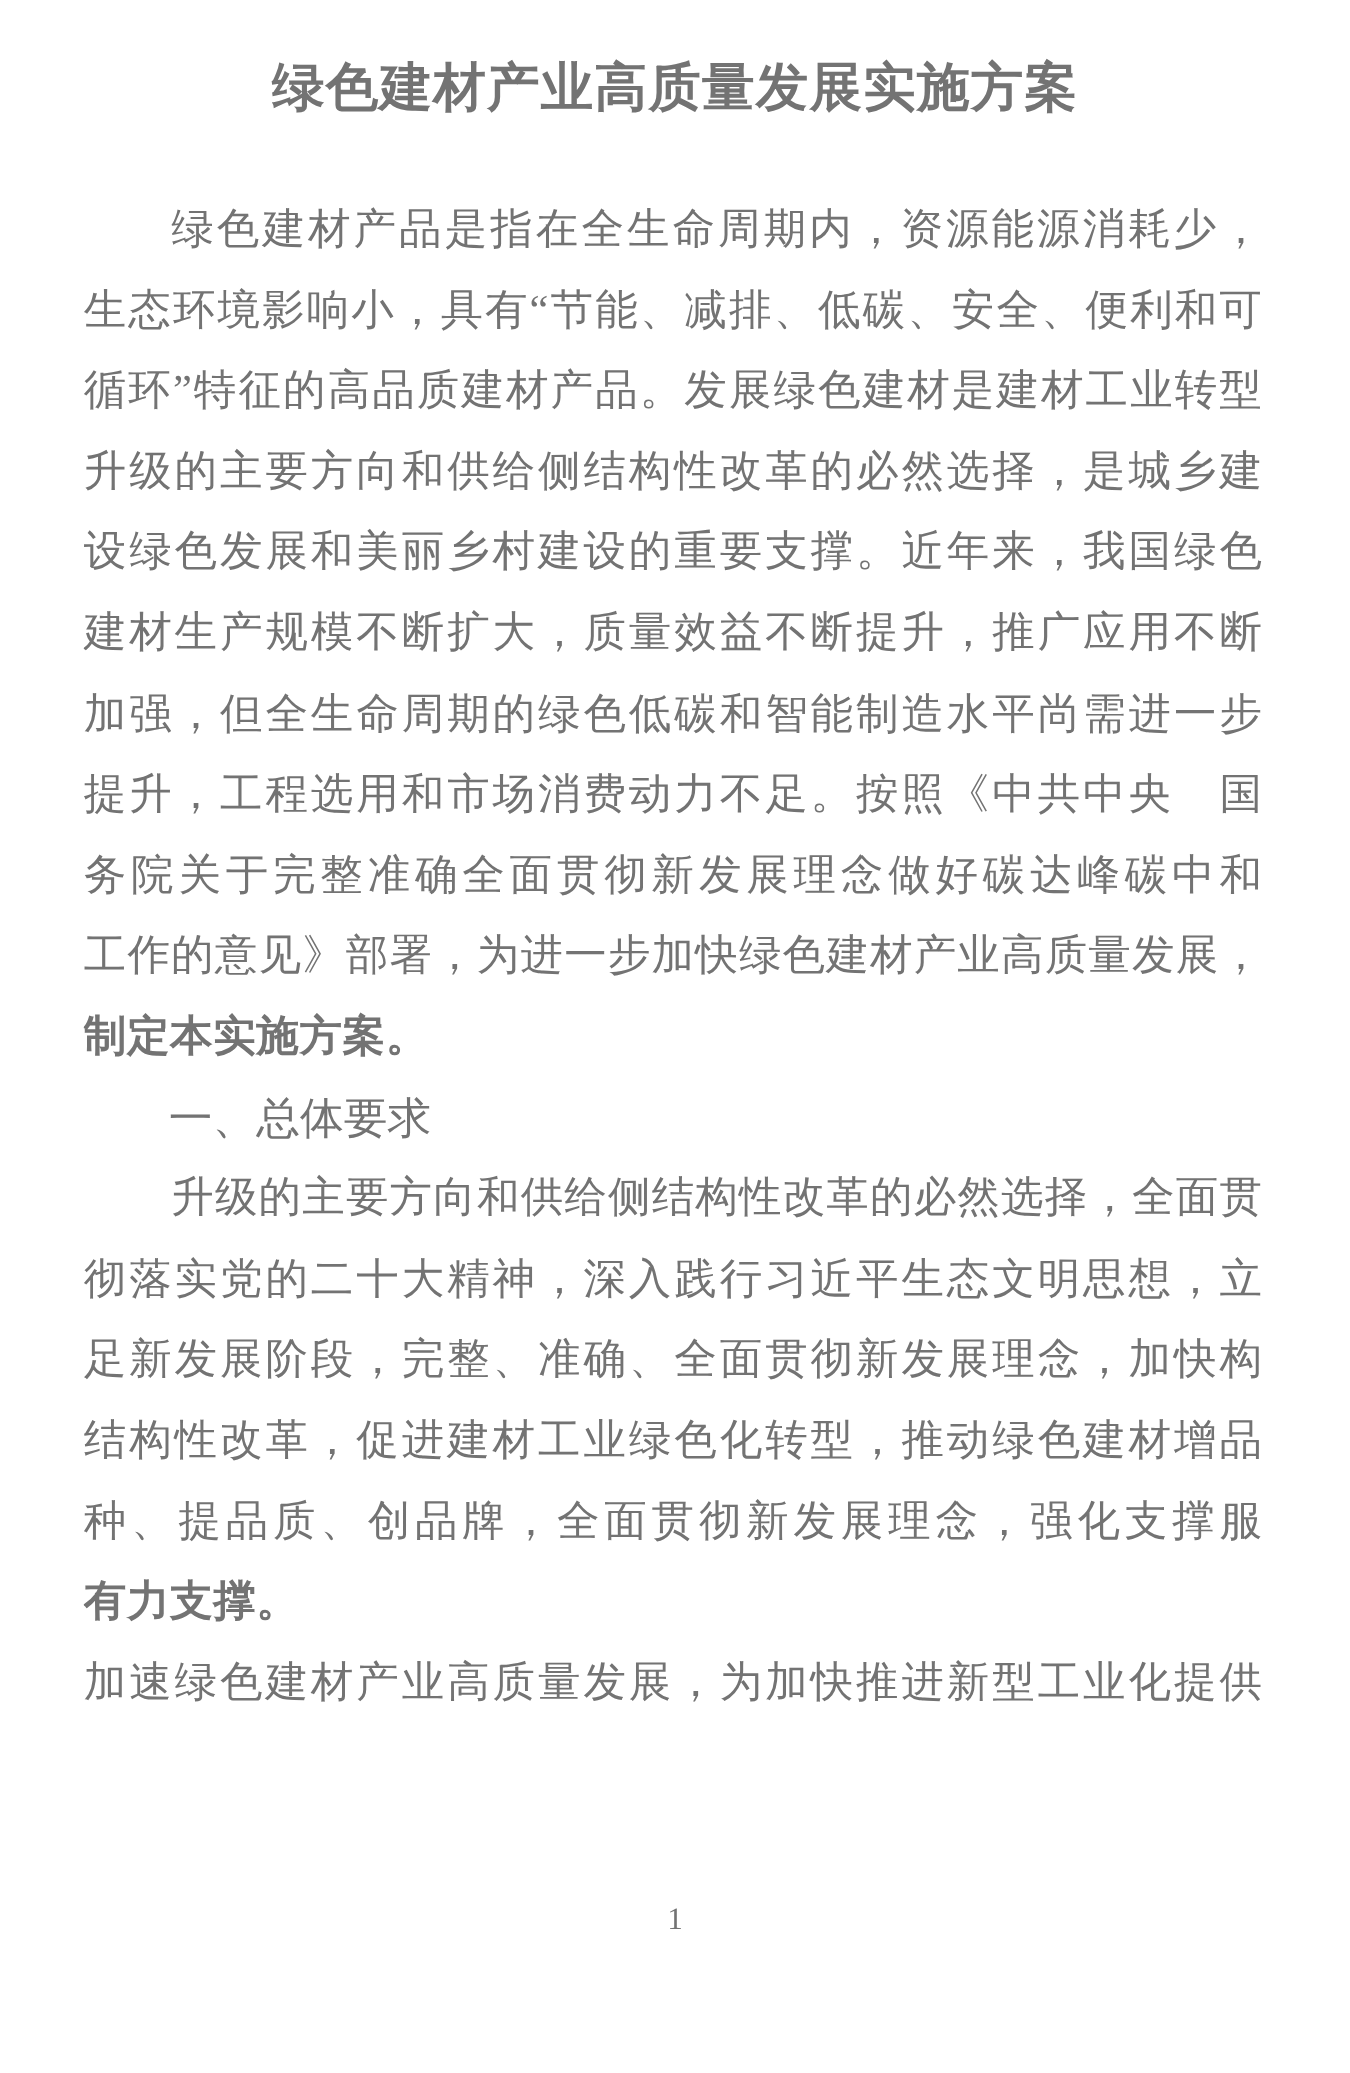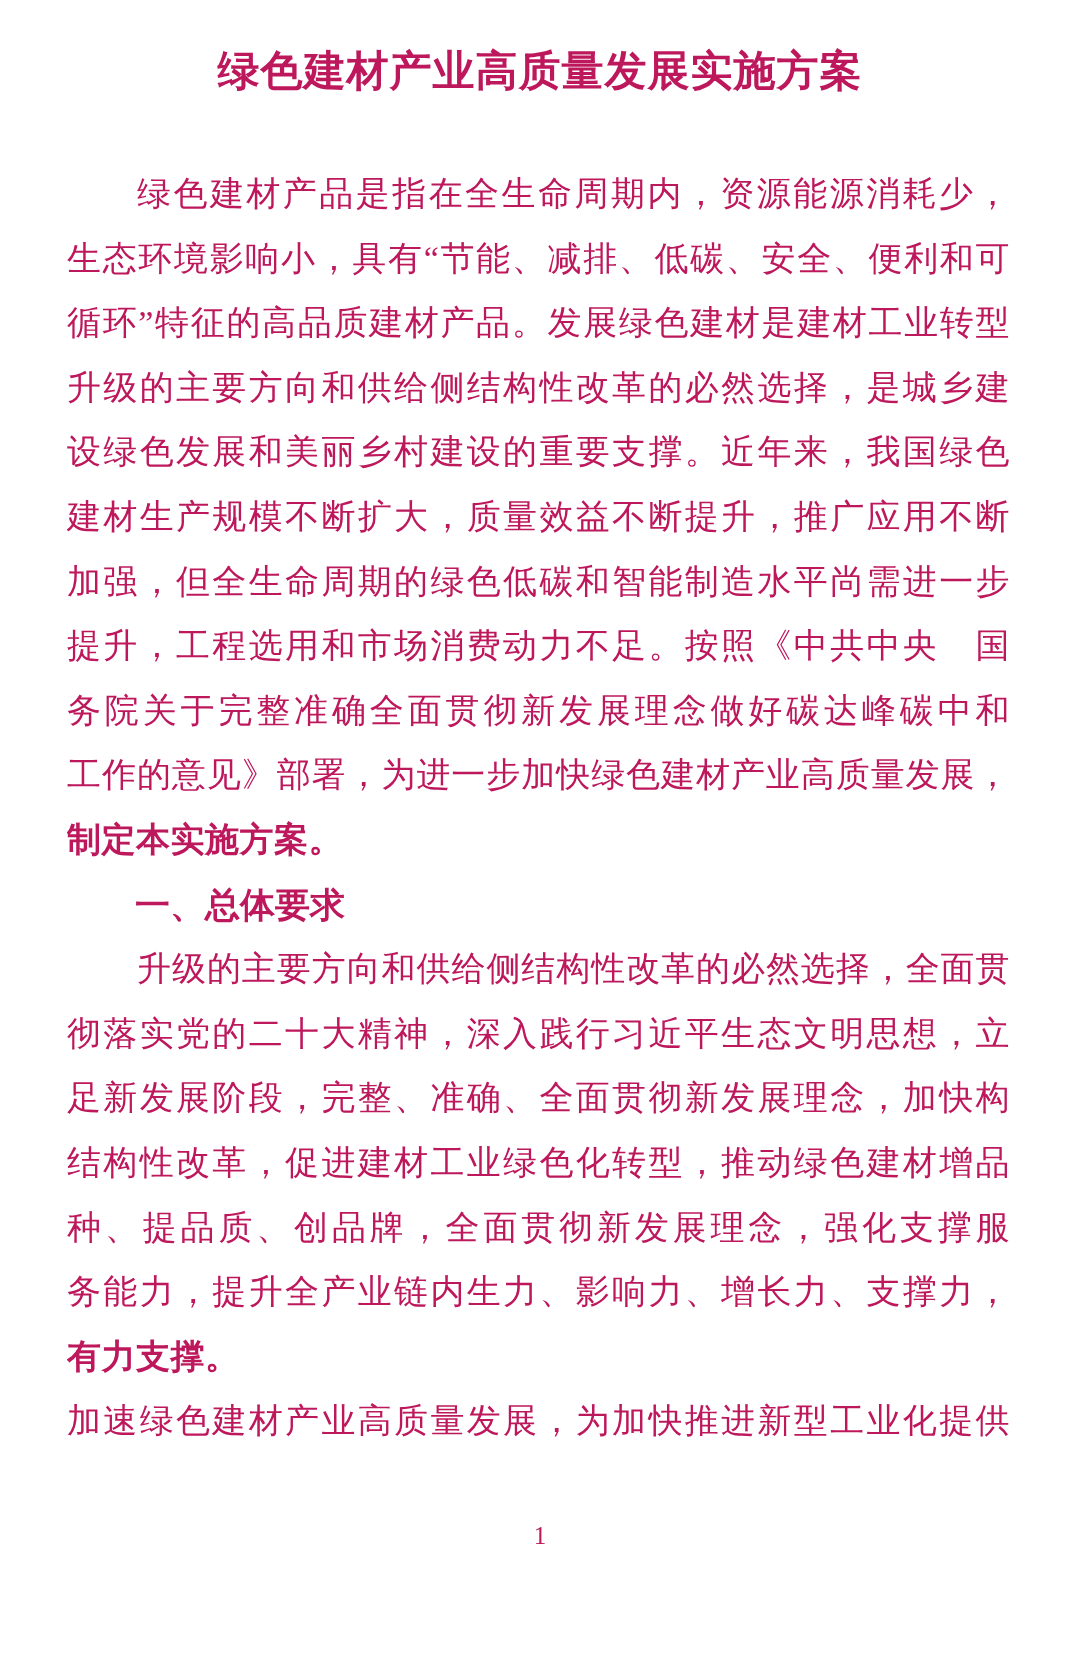--- a/index.html
+++ b/index.html
@@ -5,39 +5,39 @@
   html, body {
     margin: 0;
     padding: 0;
     background: #ffffff;
   }
   .page {
     position: relative;
     width: 1080px;
     height: 1658px;
     background: #ffffff;
-    color: #be185d;
+    color: #737373;
     font-family: "Liberation Serif", "DejaVu Serif", serif;
     overflow: hidden;
   }
   .doc-title {
     position: absolute;
     top: 42px;
     left: 0;
     width: 100%;
     text-align: center;
     font-size: 42px;
     font-weight: bold;
     letter-spacing: 1px;
     line-height: 58px;
     white-space: nowrap;
   }
   .doc-body {
     position: absolute;
-    top: 162px;
+    top: 152px;
     left: 67px;
     width: 943px;
   }
   .line {
     height: 64.6px;
     line-height: 64.6px;
     font-size: 34px;
     text-align: justify;
     text-align-last: justify;
     text-justify: inter-character;
@@ -48,21 +48,21 @@
     text-indent: 70px;
   }
   .line.last-line {
     text-align-last: left;
     font-weight: bold;
   }
   .heading-line {
     height: 64.6px;
     line-height: 64.6px;
     font-size: 35px;
-    font-weight: bold;
+    font-weight: normal;
     font-family: "Liberation Sans", "DejaVu Sans", sans-serif;
     text-indent: 68px;
     text-align: left;
     overflow: hidden;
   }
   .page-number {
     position: absolute;
     top: 1516px;
     left: 0;
     width: 100%;
@@ -96,21 +96,20 @@
       </div>
 
     <div class="heading-line">一、总体要求</div>
 
     <div>
         <div class="line first-line">升级的主要方向和供给侧结构性改革的必然选择，全面贯</div>
         <div class="line">彻落实党的二十大精神，深入践行习近平生态文明思想，立</div>
         <div class="line">足新发展阶段，完整、准确、全面贯彻新发展理念，加快构</div>
         <div class="line">结构性改革，促进建材工业绿色化转型，推动绿色建材增品</div>
         <div class="line">种、提品质、创品牌，全面贯彻新发展理念，强化支撑服</div>
-        <div class="line">务能力，提升全产业链内生力、影响力、增长力、支撑力，</div>
         <div class="line last-line">有力支撑。</div>
         <div class="line">加速绿色建材产业高质量发展，为加快推进新型工业化提供</div>
       </div>
 
   </div>
 
   <div class="page-number">1</div>
 
 </div>
 

